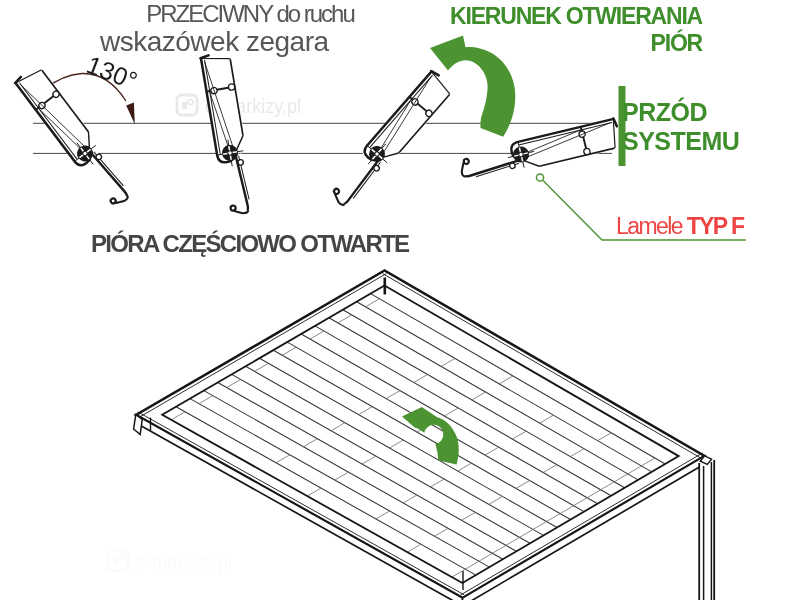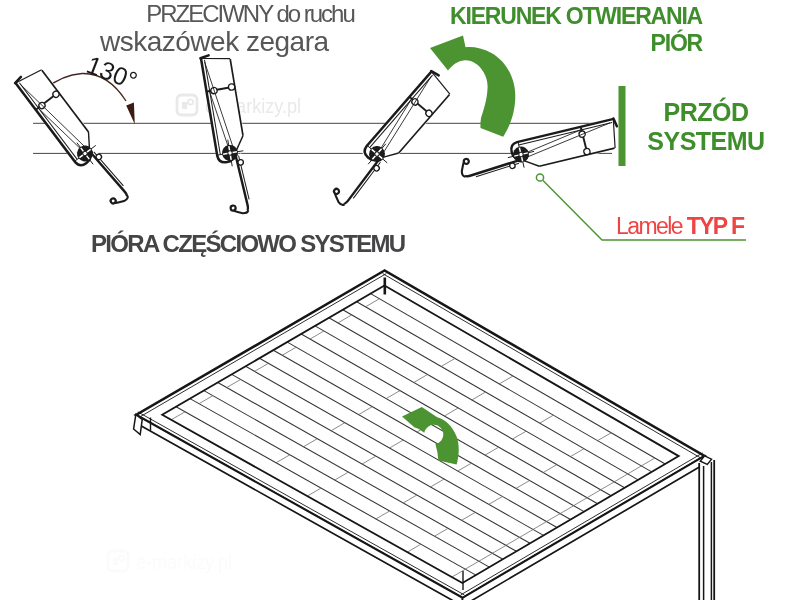--- a/index.html
+++ b/index.html
@@ -145,16 +145,16 @@
 <use href="#lam" transform="translate(521.0,154.5) rotate(-13.5)"></use>
 <rect x="618.5" y="86" width="7" height="80" fill="#4b9431"></rect>
 <polyline points="543,180.5 602,240 746,240" fill="none" stroke="#4b9431" stroke-width="1.4"></polyline>
 <circle cx="540" cy="177.5" r="3.6" fill="#fff" stroke="#4b9431" stroke-width="1.5"></circle>
 <path d="M 503.2,136.8 C 510.5,125.5 515.3,111.5 515.3,96 C 515.3,78.5 506.5,61.5 491.5,53 C 482,48.2 473,46.3 465.5,47.3 L 463,35.5 L 430,48 L 448,70.5 C 453,64.5 458,61 464.5,60.3 C 472,59.9 479,64.5 483.5,72 C 486.5,77.5 488,82.5 487.5,89 C 487,100 483.5,110 481,118 Q 480.2,123.5 480.5,128 Z" fill="#4b9431" stroke="none"></path>
 <path d="M 456.6,464.6 C 459.3,455 459.7,444.7 456.4,436 C 452.3,426 445.5,419.3 437.2,417.2 L 421.8,407 L 402.0,416.4 L 414.3,427.2 Q 419.8,428.6 424.3,432.8 A 9.6,9.6 0 1 1 435.4,443.9 Q 437.9,452 438.4,460.6 Z" fill="#4b9431" stroke="none"></path>
 </svg>
 <div class="abs" style="left:100px; top:0px; width:300px; text-align:center; font-size:24px; line-height:28px; color:#57575a; letter-spacing:-2.0px;">PRZECIWNY do ruchu</div>
 <div class="abs" style="left:100px; top:28px; width:300px; text-align:left; font-size:28px; line-height:28px; color:#57575a; letter-spacing:-0.5px;">wskazówek zegara</div>
 <div class="abs" style="left:420px; top:2.5px; width:282px; text-align:right; font-size:23px; line-height:27px; color:#3f8e2c; font-weight:bold; letter-spacing:-1.2px;">KIERUNEK OTWIERANIA<br>PIÓR</div>
-<div class="abs" style="left:622px; top:98px; width:168px; text-align:center; font-size:25px; line-height:29px; color:#3f8e2c; font-weight:bold; letter-spacing:-0.5px;">PRZÓD<br>SYSTEMU</div>
-<div class="abs" style="left:91px; top:230px; font-size:24px; color:#454547; font-weight:bold; letter-spacing:-1.7px;">PIÓRA CZĘŚCIOWO SYSTEMU</div>
+<div class="abs" style="left:622px; top:98px; width:168px; text-align:left; font-size:25px; line-height:29px; color:#3f8e2c; font-weight:bold; letter-spacing:-0.5px;">PRZÓD<br>SYSTEMU</div>
+<div class="abs" style="left:91px; top:230px; font-size:24px; color:#454547; font-weight:bold; letter-spacing:-1.7px;">PIÓRA CZĘŚCIOWO OTWARTE</div>
 <div class="abs" style="left:616px; top:213px; font-size:23px; color:#ef4444; letter-spacing:-1.6px;">Lamele <b>TYP F</b></div>
 <div class="abs" style="left:93px; top:50px; font-size:25px; color:#1a1a1a; transform:rotate(21deg); transform-origin:left top;">130°</div>
 
 </body></html>

